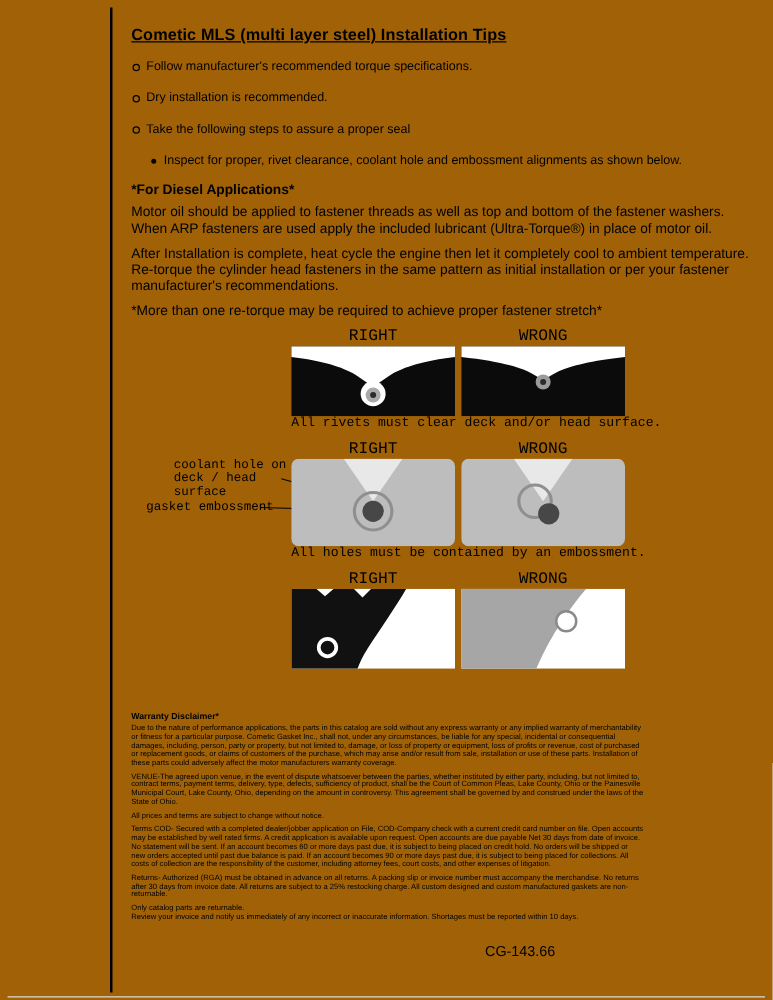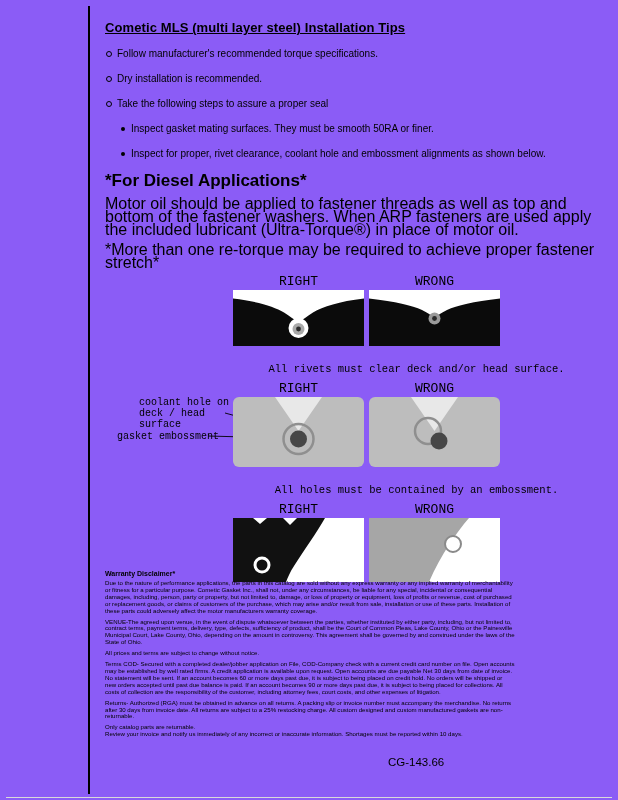--- a/index.html
+++ b/index.html
@@ -1,44 +1,44 @@
 <!DOCTYPE html>
 <html><head>
 <meta charset="utf-8">
 <style>
   * { margin:0; padding:0; box-sizing:border-box; }
   html,body { width:618px; height:800px; background:#ffffff; }
   body { font-family:"Liberation Sans", sans-serif; color:#000; position:relative; overflow:hidden; }
-  .page { position:absolute; inset:0; background:#8b5cf6; }
+  .page { position:absolute; inset:0; background:#a16207; }
   .left-rule { position:absolute; left:88px; top:6px; width:2px; height:788px; background:#000; }
   .scan-edge-bottom { position:absolute; left:6px; right:6px; bottom:2px; height:1px; background:#d9d9d9; }
 
   .content { position:absolute; left:105px; top:20px; width:495px; }
 
   .title { font-size:13px; font-weight:bold; text-decoration:underline; margin-bottom:7px; letter-spacing:0.1px; }
 
   ul { list-style:none; }
   .tips li, .subtips li { position:relative; padding-left:12px; font-size:10px; line-height:13px;margin-top:12px; }
   .tips li::before { content:""; position:absolute; left:1px; top:4px; width:4px; height:4px; border:1px solid #000; border-radius:50%; }
   .subtips { margin-left:14px; }
   .subtips li::before { content:""; position:absolute; left:2px; top:4.5px; width:4px; height:4px; background:#000; border-radius:50%; }
 
-  .diesel-heading { font-size:17px; font-weight:bold; margin-top:11px; margin-bottom:6px; }
-  .para { font-size:16px; line-height:13px; margin-bottom:7px; max-width:498px; }
+  .diesel-heading { font-size:11px; font-weight:bold; margin-top:11px; margin-bottom:6px; }
+  .para { font-size:11px; line-height:13px; margin-bottom:7px; max-width:498px; }
   .note { margin-bottom:6px; }
 
   .diagrams { margin-top:6px;font-family:Liberation Mono, monospace; }
   .diag-headers { display:flex; margin-left:128px; width:267px; margin-bottom:1px; }
   .diag-headers .hdr { width:131px; text-align:center; font-size:13px; line-height:14px; }
   .diag-headers .hdr + .hdr { margin-left:5px; }
   .diag-images { display:flex; margin-left:128px; }
   .diag-images .fig { width:131px; display:block; }
   .diag-images .fig + .fig { margin-left:5px; }
   .fig svg { display:block; }
-  .caption { font-size:10.5px; line-height:12px; margin-left:128px; margin-top:17px; margin-bottom:7px;text-align:center; }
+  .caption { font-size:10.5px; line-height:12px; margin-left:128px; margin-top:0; margin-bottom:7px; }
   .caption.two-line { width:215px; }
 
   .row2 { position:relative; height:70px; }
   .row2 .diag-images { position:absolute; left:0; top:0; margin-left:128px; }
   .callout { position:absolute; font-size:10px; line-height:11px; }
   .callout.c1 { left:34px; top:0; width:94px; }
   .callout.c2 { left:12px; top:34px; white-space:nowrap; }
   .callout-lines { position:absolute; left:0; top:0; pointer-events:none; }
 
   .warranty { position:absolute; left:105px; top:570px; width:410px; }
@@ -58,26 +58,26 @@
   <div class="content">
 
     <h1 class="title">Cometic MLS (multi layer steel) Installation Tips</h1>
 
     <ul class="tips">
       <li>Follow manufacturer's recommended torque specifications.</li>
       <li>Dry installation is recommended.</li>
       <li>Take the following steps to assure a proper seal</li>
     </ul>
     <ul class="subtips">
-      <li>Inspect gasket mating surfaces.  They must be smooth 50RA or finer.</li>
       <li>Inspect for proper, rivet clearance, coolant hole and embossment alignments as shown below.</li>
     </ul>
 
     <h2 class="diesel-heading">*For Diesel Applications*</h2>
     <p class="para">Motor oil should be applied to fastener threads as well as top and bottom of the fastener washers. When ARP fasteners are used apply the included lubricant (Ultra-Torque®) in place of motor oil.</p>
+    <p class="para">After Installation is complete, heat cycle the engine then let it completely cool to ambient temperature. Re-torque the cylinder head fasteners in the same pattern as initial installation or per your fastener manufacturer's recommendations.</p>
     <p class="para note">*More than one re-torque may be required to achieve proper fastener stretch*</p>
 
     <div class="diagrams">
 
       <div class="diag-headers">
         <span class="hdr">RIGHT</span>
         <span class="hdr">WRONG</span>
       </div>
       <div class="diag-images">
         <span class="fig">

